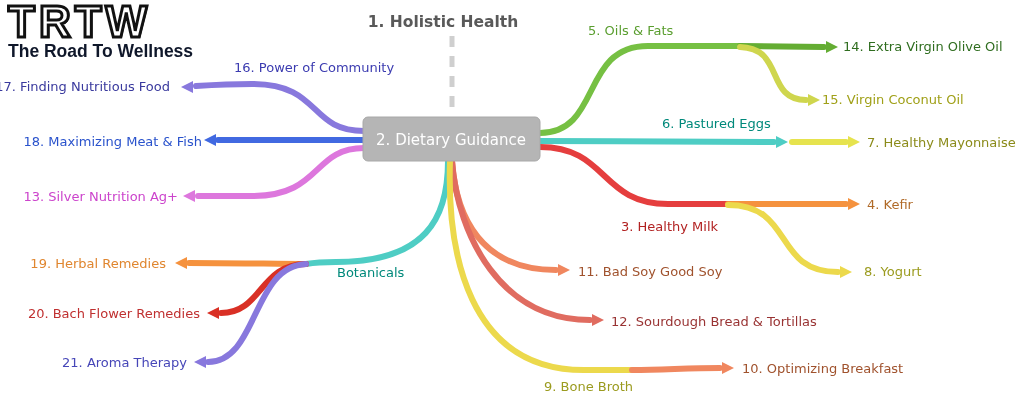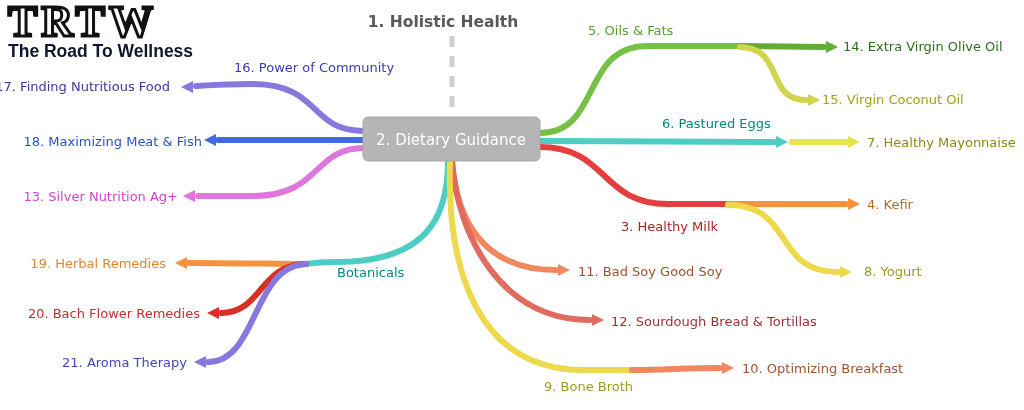--- a/index.html
+++ b/index.html
@@ -9,21 +9,21 @@
     height: 410px;
     background: #ffffff;
     overflow: hidden;
     font-family: "DejaVu Sans", sans-serif;
   }
   svg { position: absolute; top: 0; left: 0; }
 
   
   .logo { position: absolute; top: 0px; left: 8px; width: 230px; }
   .logo-title {
-    font-family: Liberation Serif, serif;
+    font-family: Liberation Sans, sans-serif;
     font-weight: 800;
     font-size: 44px;
     line-height: 1.0;
     letter-spacing: 4px;
     color: #ffffff;
     -webkit-text-stroke: 3px #111111;
     text-shadow: 1px 1px 0 #111;
   }
   .logo-subtitle {
     font-family: "Liberation Sans", sans-serif;

